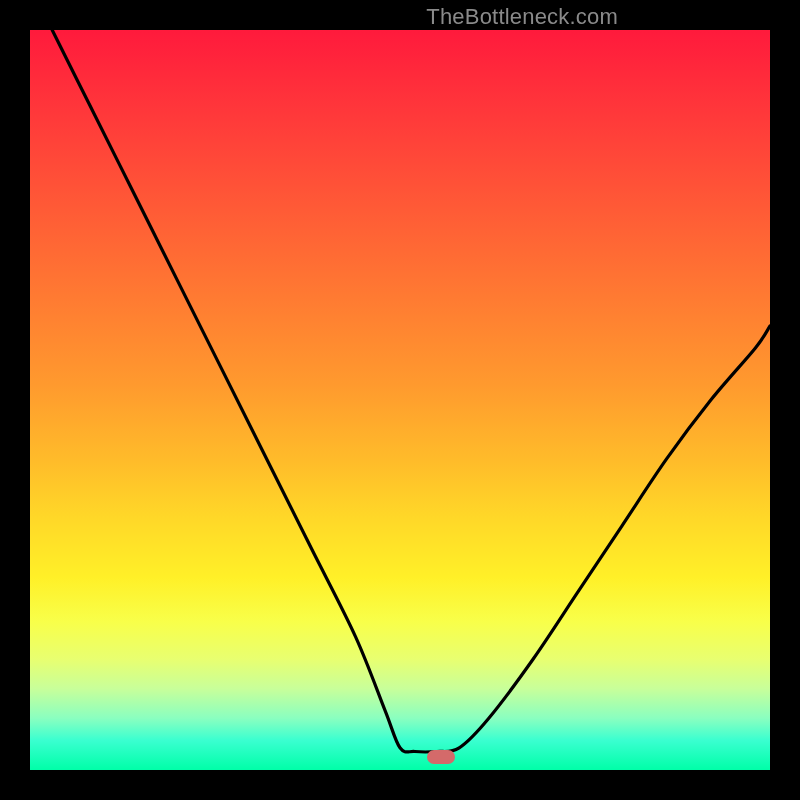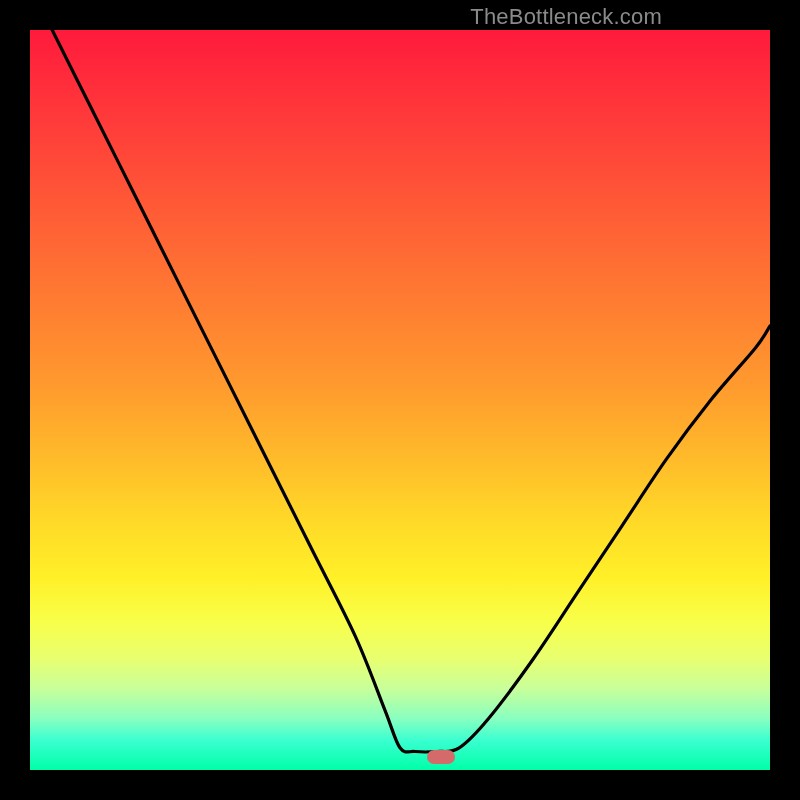--- a/index.html
+++ b/index.html
@@ -9,21 +9,20 @@
     height: 800px;
     background: #000;
     overflow: hidden;
     font-family: Arial, Helvetica, sans-serif;
   }
   .stage {
     position: relative;
     width: 650px;
     height: 800px;
     background: #000;
-    padding-left: 44px;
   }
   .plot {
     position: absolute;
     left: 30px;
     top: 30px;
     width: 740px;
     height: 740px;
     
     background: linear-gradient(
       to bottom,

